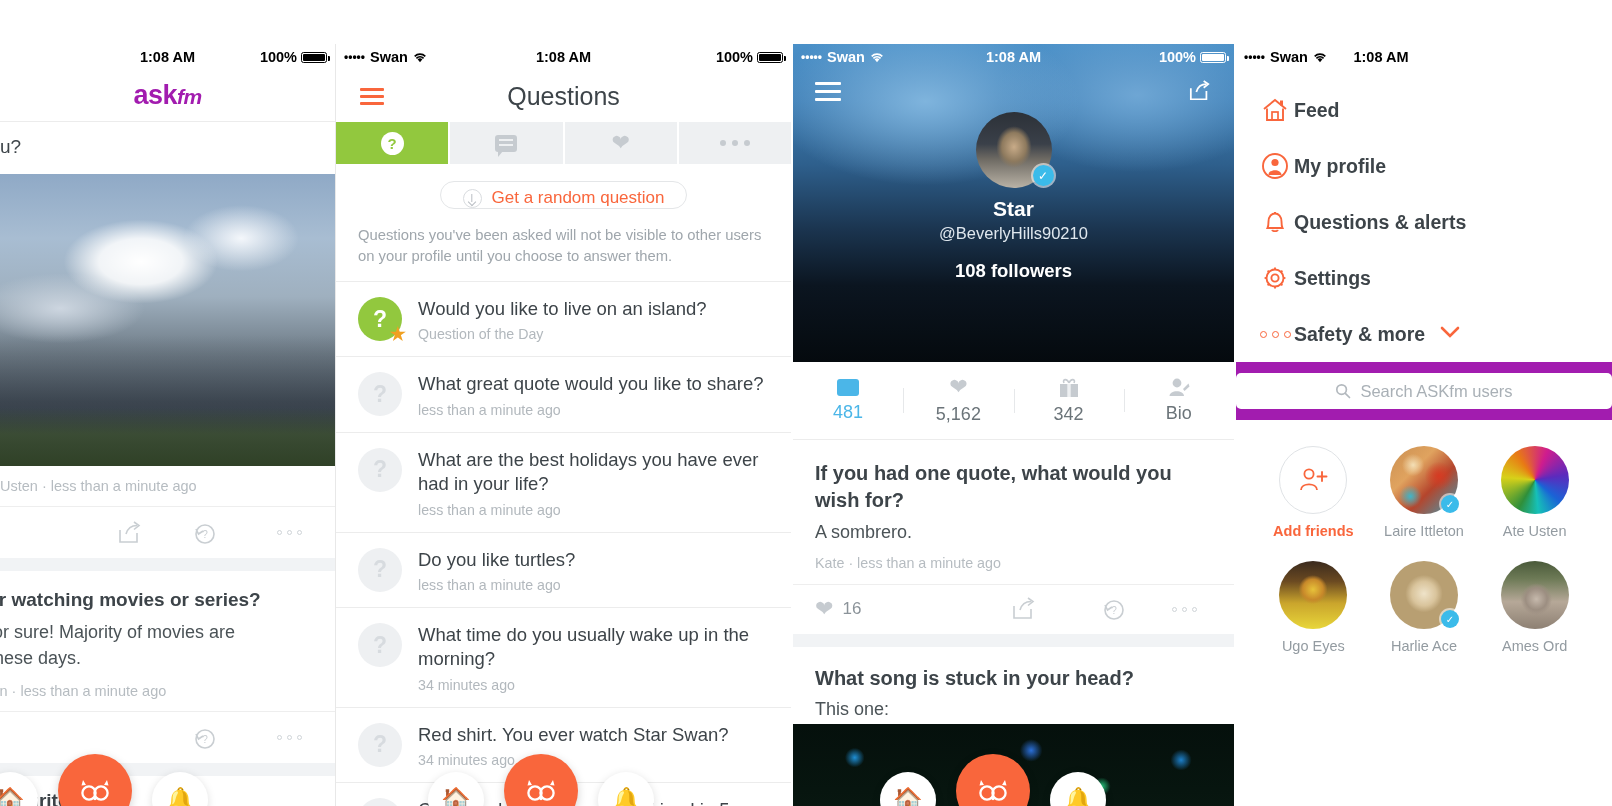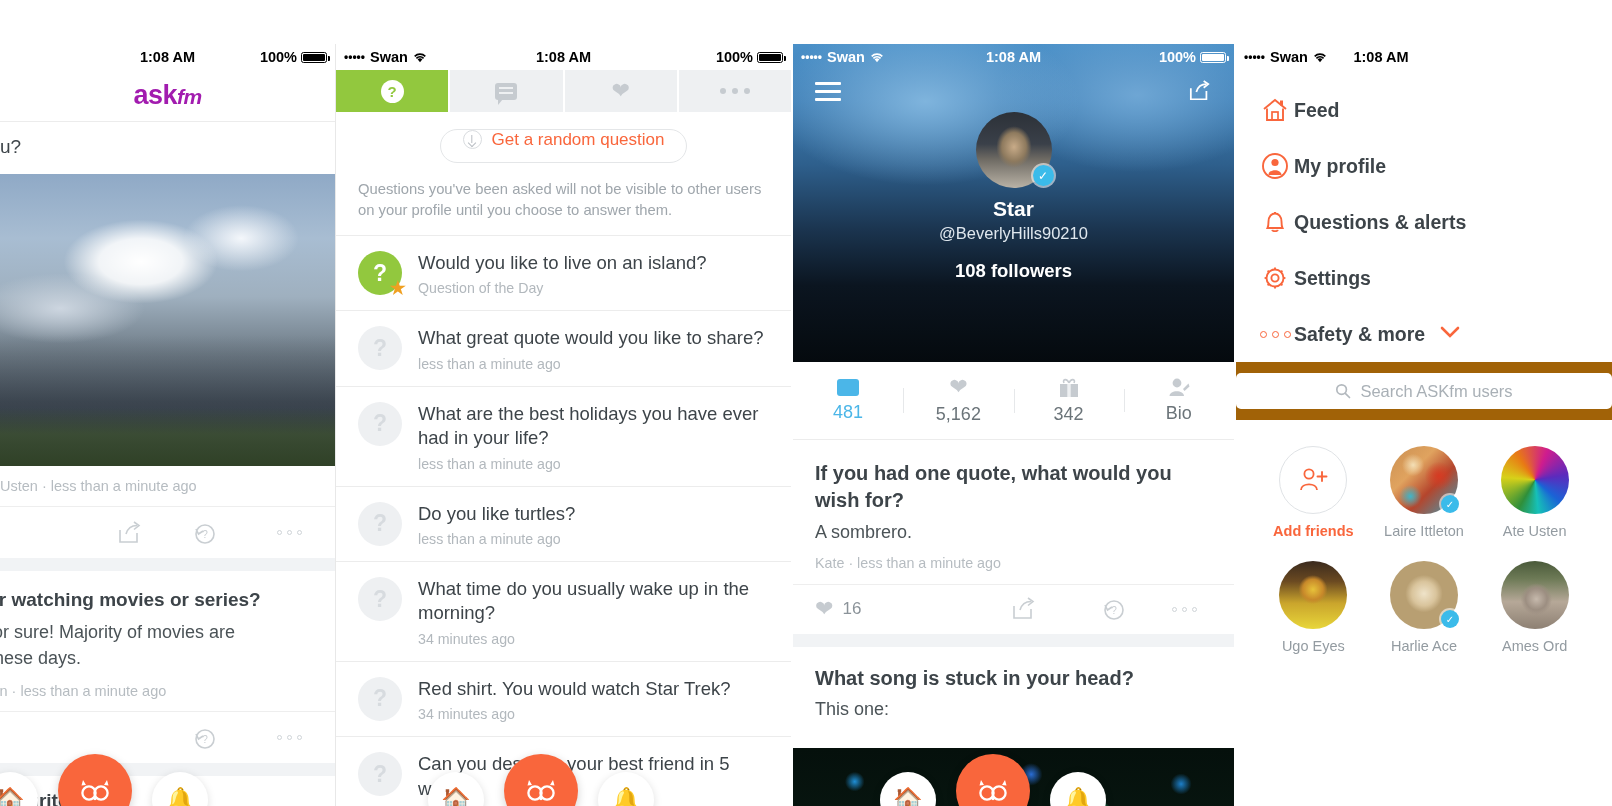--- a/index.html
+++ b/index.html
@@ -100,21 +100,21 @@
   }
   .tab-chat { width:22px; height:17px; background:#c6cbd0; border-radius:3px; position:relative; }
   .tab-chat::after{ content:""; position:absolute; left:3px; bottom:-5px; border-width:6px 5px 0 0; border-style:solid; border-color:#c6cbd0 transparent transparent transparent; }
   .tab-chat i { position:absolute; left:4px; top:4px; right:4px; height:2px; background:#eef0f2; box-shadow:0 5px 0 #eef0f2; display:block; }
   .tab-heart { color:#c6cbd0; font-size:22px; line-height:1; }
   .tab-dots { display:flex; gap:6px; }
   .tab-dots b { width:6px; height:6px; border-radius:50%; background:#c6cbd0; display:block; }
 
   .randbtn-wrap { display:flex; justify-content:center; padding: 17px 0 16px; }
   .randbtn {
-    border:1px solid #e4e6e8; border-radius:22px; height:34px; display:flex; align-items:flex-start;
+    border:1px solid #e4e6e8; border-radius:22px; height:28px; display:flex; align-items:flex-end;
     gap:10px; padding: 0 22px; color:#F9663C; font-size:17px; background:#fff; cursor:pointer;
   }
   .dl-circle { width:19px; height:19px; border-radius:50%; border:1.4px solid #d9dcdf; position:relative; }
   .dl-circle::after{
     content:""; position:absolute; left:50%; top:4px; width:1.4px; height:8px; background:#b9bec3; transform:translateX(-50%);
   }
   .dl-circle::before{
     content:""; position:absolute; left:50%; top:9px; width:5px; height:5px; border-left:1.4px solid #b9bec3;
     border-bottom:1.4px solid #b9bec3; transform:translate(-50%,0) rotate(-45deg);
   }
@@ -184,21 +184,21 @@
   }
 
   
   .menu { padding: 12px 0 0 0; background:#fff; }
   .menuitem { display:flex; align-items:center; gap:4px; padding: 0 0 0 24px; height:56px; cursor:pointer; }
   .menuitem .lbl { font-size:19.5px; color:#3d4449; font-weight:700; }
   .mi-icon { width:30px; height:30px; flex:none; display:flex; align-items:center; justify-content:center; }
   .chev { margin-left:10px; }
   .safety-dots { display:flex; gap:5px; }
   .safety-dots b { width:7px; height:7px; border-radius:50%; border:1.6px solid #F9663C; display:block; }
-  .searchwrap { background:#a16207; padding: 11px 0; }
+  .searchwrap { background:#a21caf; padding: 11px 0; }
   .searchbox {
     background:#fff; border-radius:5px; height:36px; display:flex; align-items:center; justify-content:center; gap:9px;
     color:#a9b0b6; font-size:16.5px; cursor:text;
   }
   .friends { padding: 26px 22px 0; display:grid; grid-template-columns: repeat(3,1fr); row-gap: 22px; }
   .friend { display:flex; flex-direction:column; align-items:center; gap:9px; cursor:pointer; }
   .fav { width:68px; height:68px; border-radius:50%; position:relative; }
   .fav .verif { width:18px; height:18px; font-size:10px; right:-1px; bottom:1px; }
   .fname { font-size:14.5px; color:#939ba1; }
   .fname.add { color:#F9663C; font-weight:700; }
@@ -326,20 +326,28 @@
       </div>
       <div class="sb-center">1:08 AM</div>
       <div class="sb-right">
         <span>100%</span>
         <span class="batt">
             <i></i>
           </span>
       </div>
     </div>
 
+    <div class="navbar">
+      <div class="hamburger">
+          <b></b>
+          <b></b>
+          <b></b>
+        </div>
+      <div class="navtitle">Questions</div>
+    </div>
 
     <div class="tabs">
       <div class="tab active">
         <span class="tab-q">?</span>
       </div>
       <div class="tab">
         <span class="tab-chat">
             <i></i>
           </span>
       </div>
@@ -396,21 +404,21 @@
       <div class="qrow">
         <div class="qav">?</div>
         <div>
           <div class="qtext">What time do you usually wake up in the morning?</div>
           <div class="qtime">34 minutes ago</div>
         </div>
       </div>
       <div class="qrow">
         <div class="qav">?</div>
         <div>
-          <div class="qtext">Red shirt. You would watch Star Trek?</div>
+          <div class="qtext">Red shirt. You ever watch Star Swan?</div>
           <div class="qtime">34 minutes ago</div>
         </div>
       </div>
       <div class="qrow">
         <div class="qav">?</div>
         <div>
           <div class="qtext">Can you describe your best friend in 5 words?</div>
         </div>
       </div>
     </div>
@@ -523,21 +531,21 @@
             <b></b>
             <b></b>
             <b></b>
           </span>
       </div>
     </div>
 
     <div class="spacer-bar"></div>
 
     <div class="p3-q" style="padding-top:18px">What song is stuck in your head?</div>
-    <div class="p3-a" style="padding-bottom:28px">This one:</div>
+    <div class="p3-a" style="padding-bottom:4px">This one:</div>
     <div class="photo-music"></div>
   </div>
 
   <div class="panel p4">
     <div class="statusbar">
       <div class="sb-left">
         <span class="dots">•••••</span>
         <span>Swan</span>
         <span class="wifi">
           <svg width="14" height="11" viewBox="0 0 14 11">

